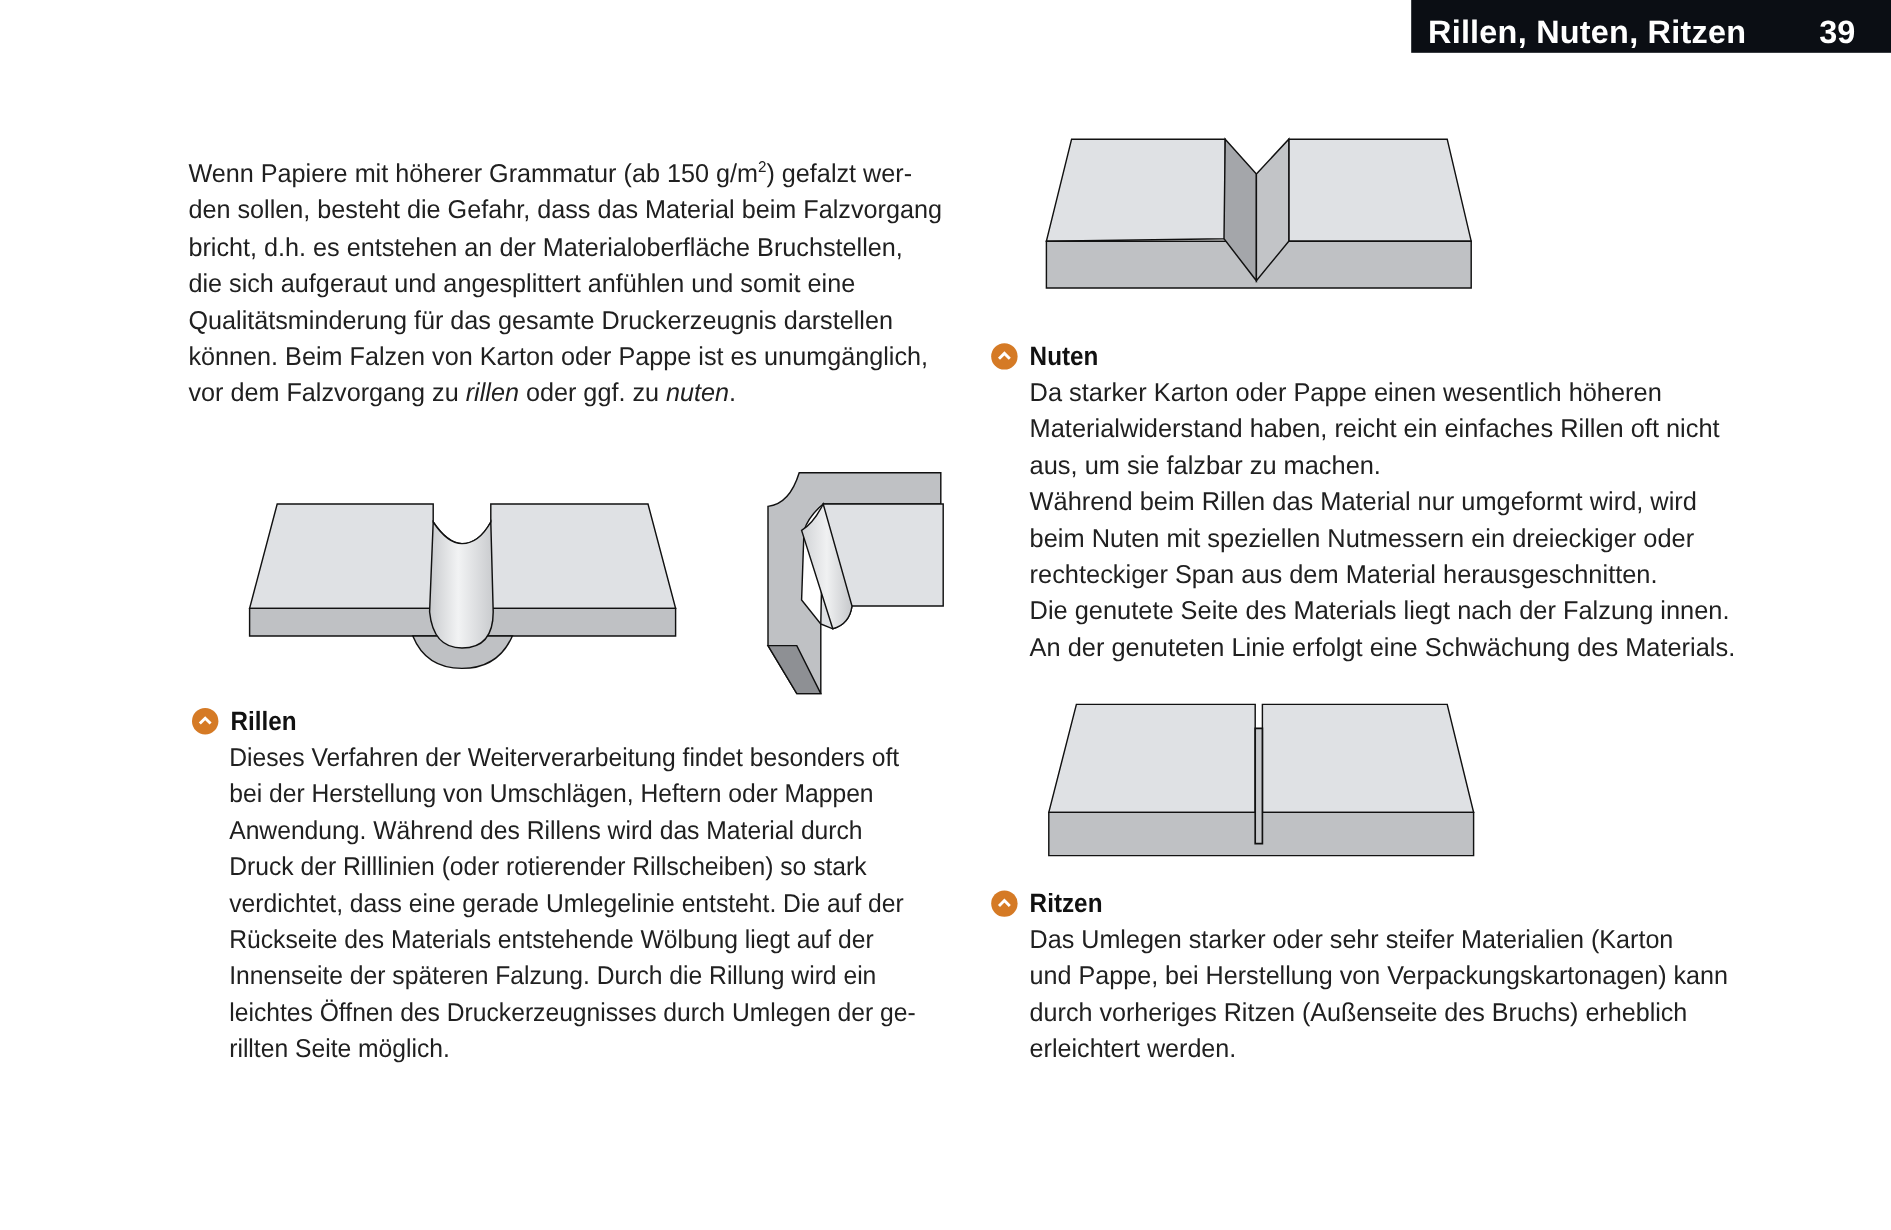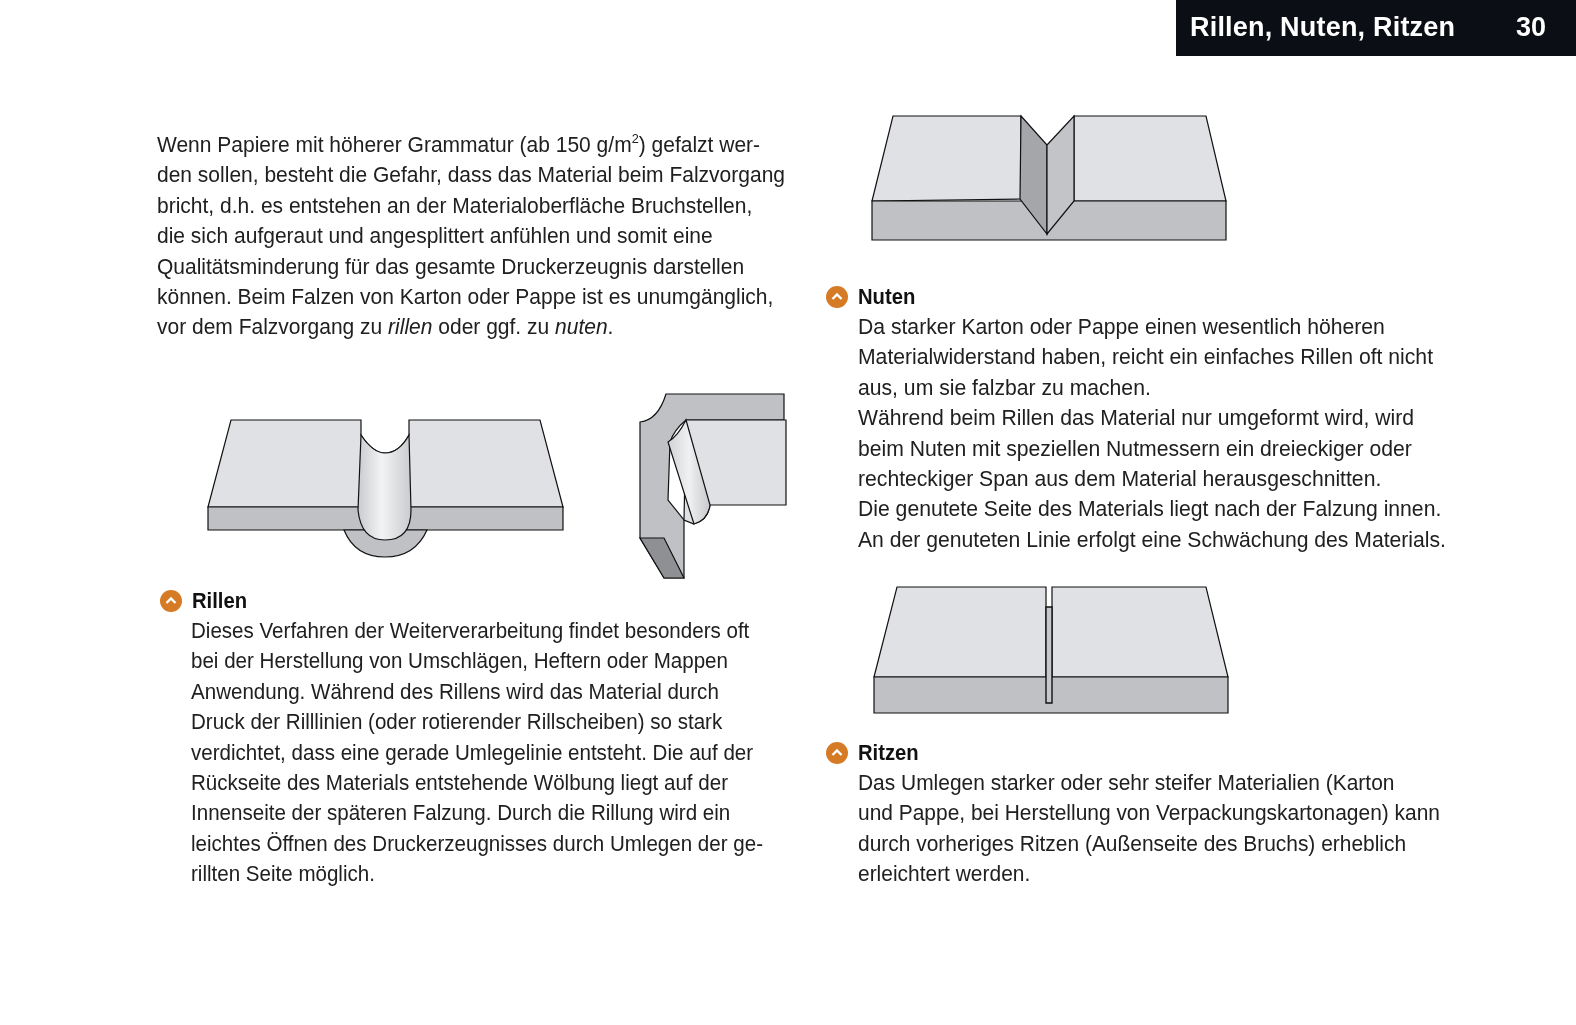--- a/index.html
+++ b/index.html
@@ -1,18 +1,18 @@
 <!DOCTYPE html>
 <html><head>
 <meta charset="utf-8">
 <style>
   html, body { margin:0; padding:0; background:#ffffff; }
   body { width:1576px; height:1025px; position:relative; overflow:hidden;
          font-family:"DejaVu Sans Condensed","DejaVu Sans", sans-serif; color:#1c1c1c; }
-  .header { position:absolute; left:1176px; top:0; width:400px; height:56px; background:#0b0e14; }
+  .header { position:absolute; left:1176px; top:0; width:400px; height:44px; background:#0b0e14; }
   .header .title { position:absolute; left:14px; top:12px; color:#fff; font-family:"Liberation Sans", sans-serif;
                    font-weight:bold; font-size:27px; letter-spacing:0.2px; }
   .header .pageno { position:absolute; right:30px; top:12px; color:#fff; font-family:"Liberation Sans", sans-serif;
                     font-weight:bold; font-size:27px; }
   .text { position:absolute; font-family:"Liberation Sans Narrow","Liberation Sans", sans-serif;
           font-size:21.5px; line-height:30.4px; color:#202020; transform-origin:0 0; }
   .line { white-space:nowrap; display:block; }
   .intro { left:157px; top:130px; }
   .sect-head { position:absolute; display:flex; align-items:center; }
   .bullet { width:22px; height:22px; border-radius:50%; background:#d57a25; position:relative; margin-right:10px; flex:none; }
@@ -20,21 +20,21 @@
   .sect-title { font-family:"Liberation Sans", sans-serif; font-weight:bold; font-size:22px; color:#111; transform:scaleX(0.92); transform-origin:0 50%; }
   .fig { position:absolute; }
   sup { font-size:13px; line-height:0; vertical-align:9px; }
   em { font-style:italic; }
 </style>
 </head>
 <body>
 
 <div class="header">
   <span class="title">Rillen, Nuten, Ritzen</span>
-  <span class="pageno">30</span>
+  <span class="pageno">39</span>
 </div>
 
 <div class="text intro" style="transform: scaleX(0.976696);">
   <span class="line" style="display: block;"><span>Wenn Papiere mit höherer Grammatur (ab 150 g/m</span><sup>2</sup><span>) gefalzt wer-</span></span>
   <span class="line" style="display: block;">den sollen, besteht die Gefahr, dass das Material beim Falzvorgang</span>
   <span class="line" style="display: block;">bricht, d.h. es entstehen an der Materialoberfläche Bruchstellen,</span>
   <span class="line" style="display: block;">die sich aufgeraut und angesplittert anfühlen und somit eine</span>
   <span class="line" style="display: block;">Qualitätsminderung für das gesamte Druckerzeugnis darstellen</span>
   <span class="line" style="display: block;">können. Beim Falzen von Karton oder Pappe ist es unumgänglich,</span>
   <span class="line" style="display: block;"><span>vor dem Falzvorgang zu </span><em>rillen</em><span> oder ggf. zu </span><em>nuten</em><span>.</span></span>

